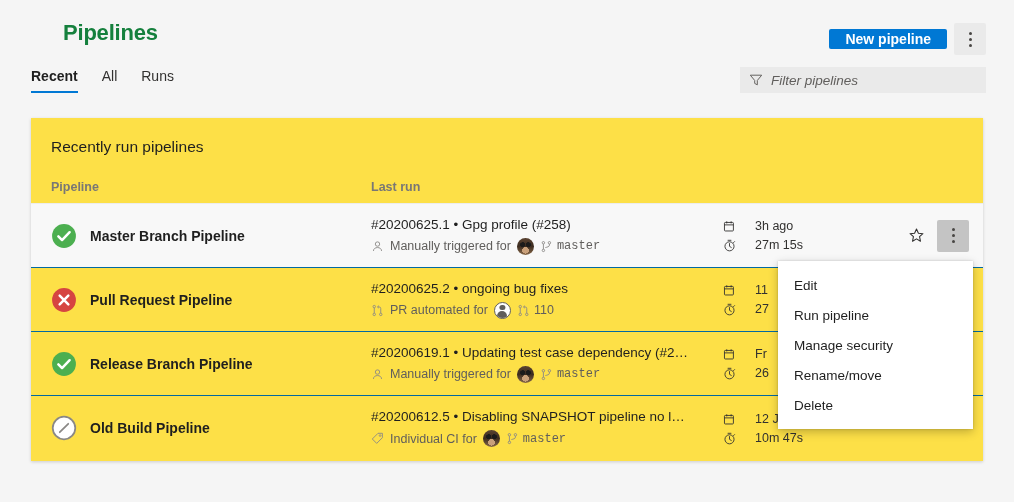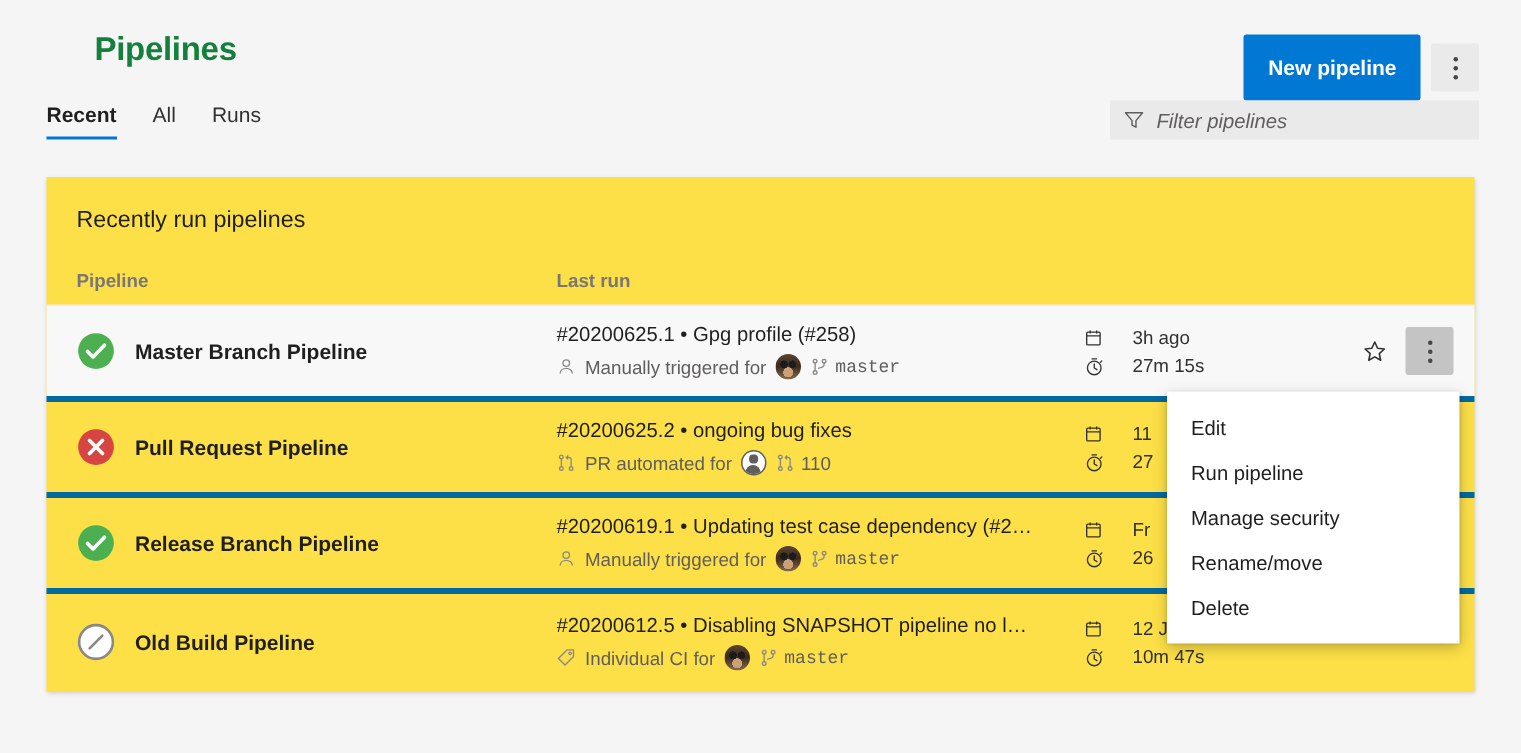--- a/index.html
+++ b/index.html
@@ -19,21 +19,21 @@
     color: #15803d;
     margin-left: 32px;
   }
   .header-actions {
     position: absolute; right: 28px; top: 23px;
     display: flex; align-items: center; gap: 7px;
   }
   .btn-primary {
     background: #0078d4; color: #ffffff;
     border: none; border-radius: 2px;
-    height: 44px; padding: 0 16px;
+    height: 20px; padding: 0 16px;
     font-family: "Liberation Sans", sans-serif;
     font-size: 14px; font-weight: bold;
     cursor: pointer; white-space: nowrap; text-align: right;
   }
   .btn-kebab {
     width: 32px; height: 32px;
     background: #eaeaea; border: none; border-radius: 2px;
     cursor: pointer;
     display: flex; flex-direction: column; align-items: center; justify-content: center;
     gap: 3px;
@@ -91,21 +91,21 @@
     font-size: 12.5px; font-weight: bold; color: #797775;
     border-bottom: 1px solid #ededed;
   }
   .col-pipeline { padding-left: 20px; width: 340px; }
   .col-lastrun { width: 360px; }
 
   
   .row {
     display: flex; align-items: center;
     height: 64px; position: relative;
-    border-bottom: 4px solid #0369a1;
+    border-bottom: 1px solid #0369a1;
   }
   .row:last-child { border-bottom: none; }
   .row.hovered { background: #f8f8f8; }
 
   .cell-pipeline {
     width: 340px; display: flex; align-items: center;
     padding-left: 20px; gap: 13px;
   }
   .status-icon { flex: 0 0 auto; width: 26px; height: 26px; }
   .pipeline-name {

